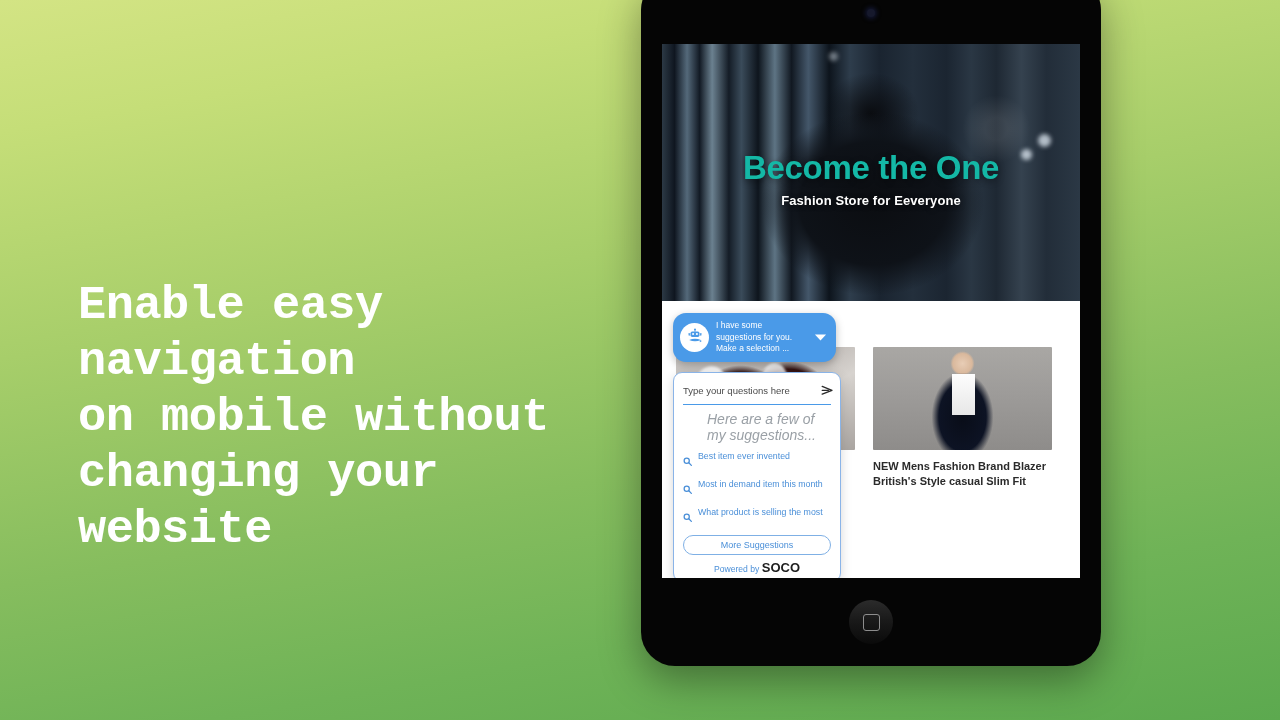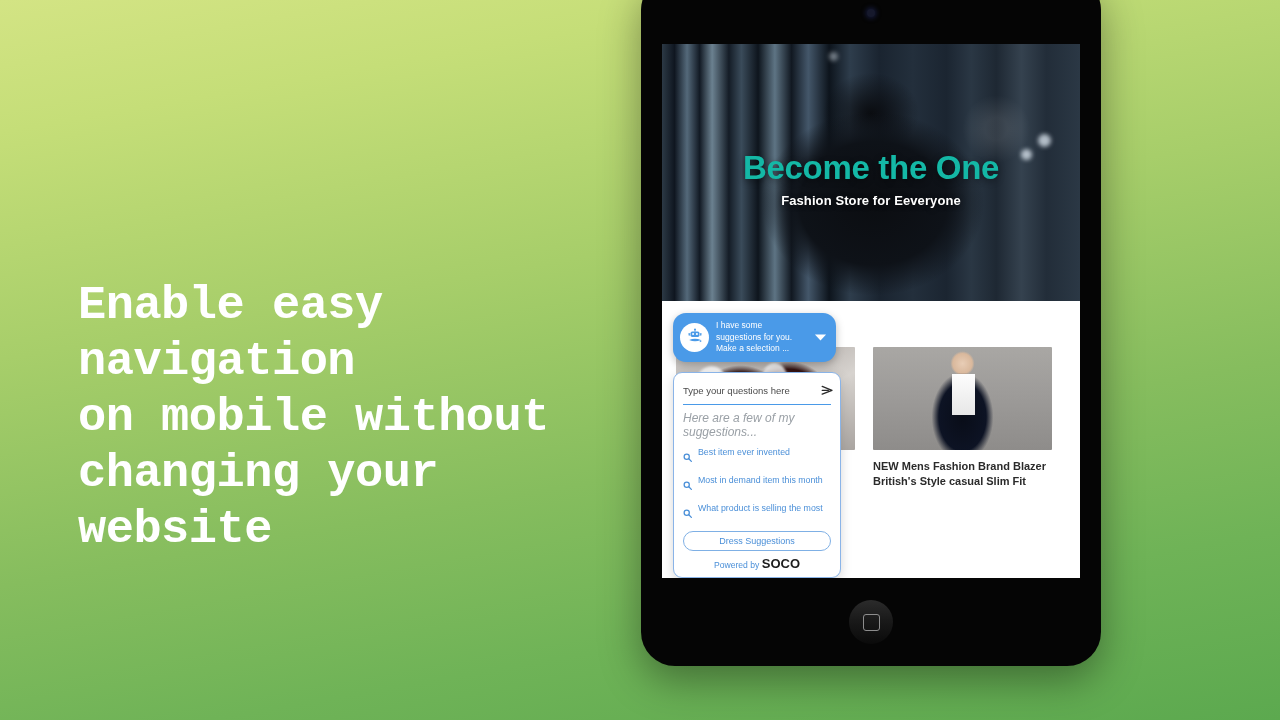--- a/index.html
+++ b/index.html
@@ -166,21 +166,21 @@
     display:flex;align-items:center;gap:6px;
     border-bottom:1.6px solid #4a9ae8;padding-bottom:4px;
   }
   .chat-input{
     flex:1;border:0;outline:0;font-family:"Liberation Sans",sans-serif;
     font-size:9.5px;color:#3c3c3c;background:transparent;padding:0;
   }
   .chat-input::placeholder{color:#4a4a4a;opacity:1;}
   .send-icon{flex:0 0 auto;cursor:pointer;}
   .chat-hint{
-    margin-top:6px;font-size:12px;font-style:italic;color:#9aa0a6;
+    margin-top:6px;font-size:14px;font-style:italic;color:#9aa0a6;margin-left:24px;
   }
   .suggestions{margin-top:8px;}
   .suggestion{
     display:flex;gap:6px;align-items:flex-start;margin-bottom:9px;cursor:pointer;
   }
   .suggestion-icon{flex:0 0 auto;margin-top:1px;}
   .suggestion-text{
     font-size:8.8px;line-height:11.5px;color:#4a8fd8;
   }
   .more-suggestions{
@@ -303,21 +303,21 @@
               <svg width="9" height="9" viewBox="0 0 14 14" fill="none" stroke="#4a8fd8" stroke-width="2">
                 <circle cx="5.8" cy="5.8" r="4"></circle>
                   <line x1="9" y1="9" x2="13" y2="13" stroke-linecap="round"></line>
               </svg>
             </span>
             <span class="suggestion-text">What product is selling the most</span>
           </div>
 
         </div>
 
-        <button class="more-suggestions">Dress Suggestions</button>
+        <button class="more-suggestions">More Suggestions</button>
 
         <div class="powered">
           <span>Powered by</span>
           <b>SOCO</b>
         </div>
       </div>
 
     </div>
 
   </div>

